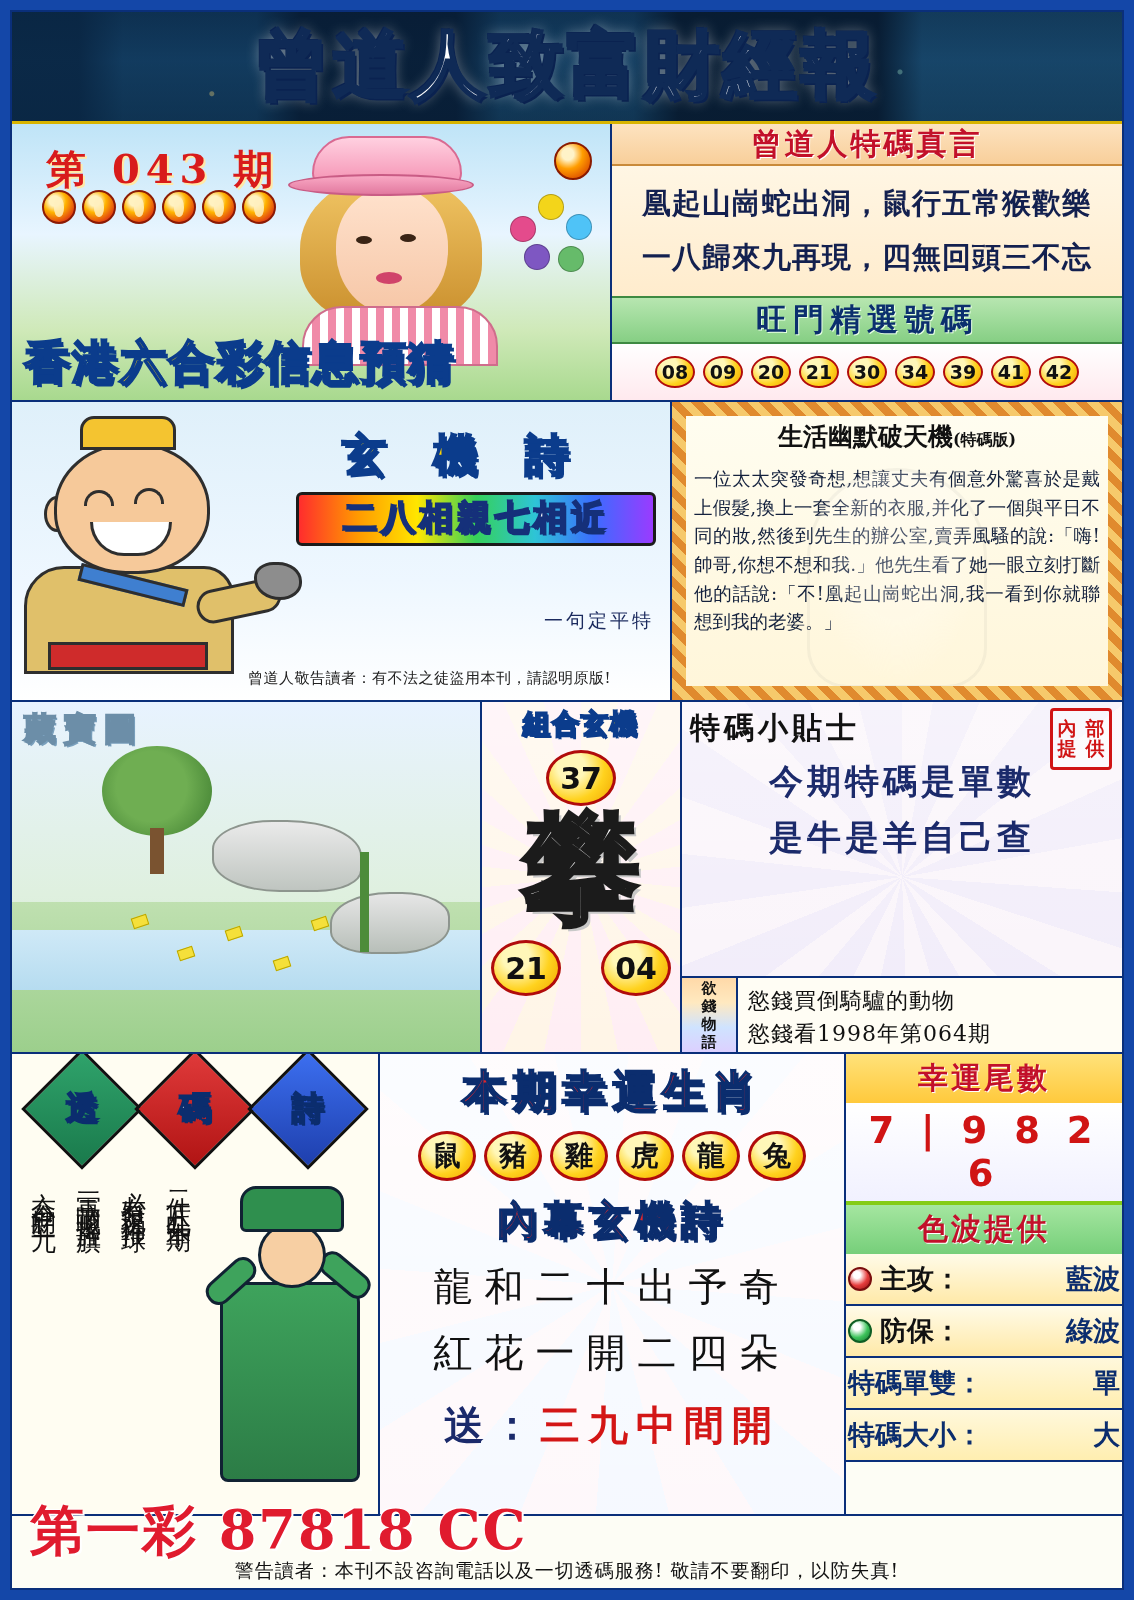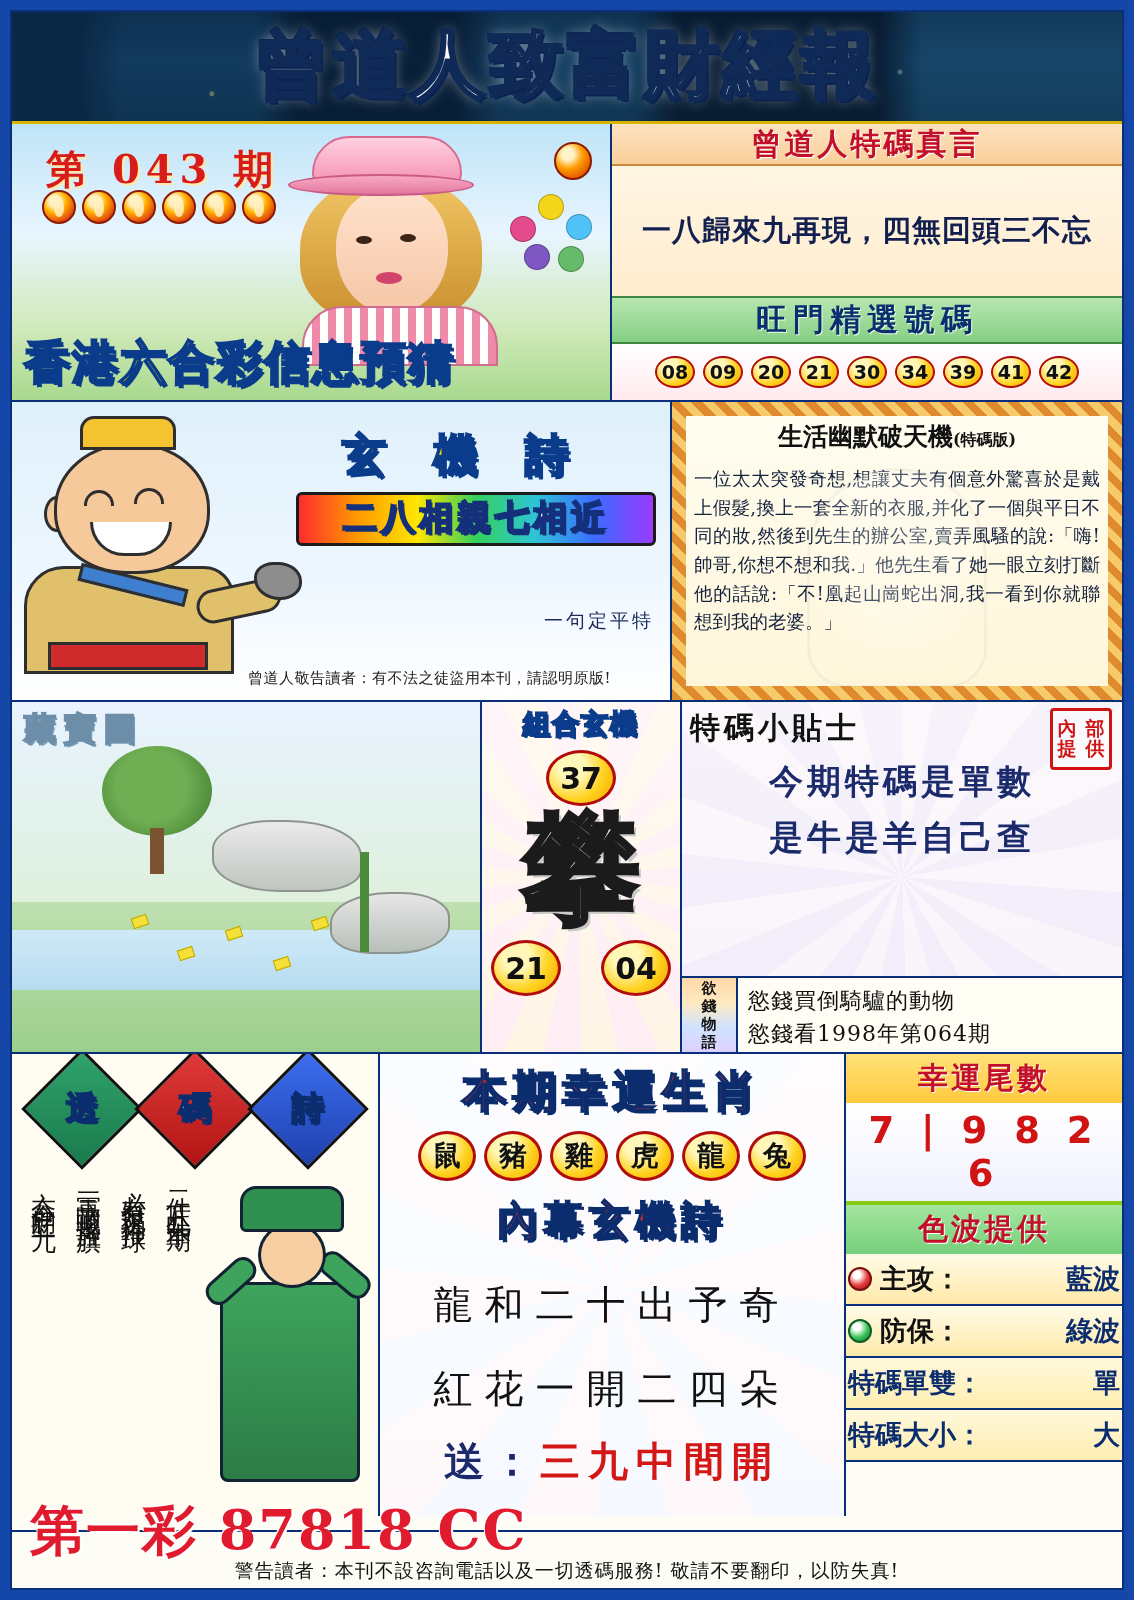--- a/index.html
+++ b/index.html
@@ -399,21 +399,21 @@
     display:flex; align-items:center; justify-content:center;
     font-family:"DejaVu Serif", serif; font-weight:bold; font-size:28px; color:#111;
   }
   .c-sub {
     margin-top:12px;
     font-family:"DejaVu Serif", serif; font-weight:bold; font-size:40px;
     letter-spacing:6px; color:#e0262b;
     -webkit-text-stroke:1.5px #0b2d6e; text-shadow:3px 3px 0 #0b2d6e;
   }
   .c-line {
-    margin-top:30px;
+    margin-top:12px;
     font-family:"DejaVu Serif", serif; font-size:39px; letter-spacing:12px; color:#111;
   }
   .c-send {
     margin-top:18px;
     font-family:"DejaVu Serif", serif; font-weight:bold; font-size:40px; letter-spacing:8px;
     color:#1b2a6b;
   }
   .c-send b { color:#d31616; }
 
   .rightcol { width:276px; display:flex; flex-direction:column; }
@@ -444,21 +444,21 @@
     border:2px solid #7a0d0d; flex:none;
   }
   .rc-row .dot.g { background:radial-gradient(circle at 35% 30%, #fff 0 18%, #3ec45c 55%, #13702b 100%); border-color:#0f5e24; }
   .rc-row .lbl { color:#111; }
   .rc-row .val { margin-left:auto; color:#0b2d6e; }
   .rc-row.bluelbl .lbl { color:#0b2d6e; }
   .rc-row.plain { background:linear-gradient(180deg,#fff8dc,#ffeeb0);gap:20px; }
 
   
   .footer {
-    position:absolute; left:0; right:0; bottom:0; height:58px;
+    position:absolute; left:0; right:0; bottom:0; height:74px;
     background:#fdfdf5; border-top:2px solid #0a2f7a;
     display:flex; align-items:flex-end; justify-content:center;
   }
   .footer-note {
     font-family:"DejaVu Serif", serif; font-size:19px; color:#111; padding-bottom:4px; letter-spacing:1px;
   }
   .watermark {
     position:absolute; left:18px; bottom:20px;
     font-family:"DejaVu Serif", serif; font-weight:bold; font-size:54px;
     color:#e01b2e; letter-spacing:2px;
@@ -508,20 +508,21 @@
             <div class="b b5"></div>
       </div>
       <div class="topleft-sub">香港六合彩信息預猜</div>
     </div>
 
     <div class="topright">
       <div class="tr-head">
         <span>曾道人特碼真言</span>
       </div>
       <div class="tr-poem">
+        <div>凰起山崗蛇出洞，鼠行五常猴歡樂</div>
         <div>一八歸來九再現，四無回頭三不忘</div>
       </div>
       <div class="tr-sub">
         <span>旺門精選號碼</span>
       </div>
       <div class="tr-nums">
         <div class="numball">08</div>
         <div class="numball">09</div>
         <div class="numball">20</div>
         <div class="numball">21</div>

